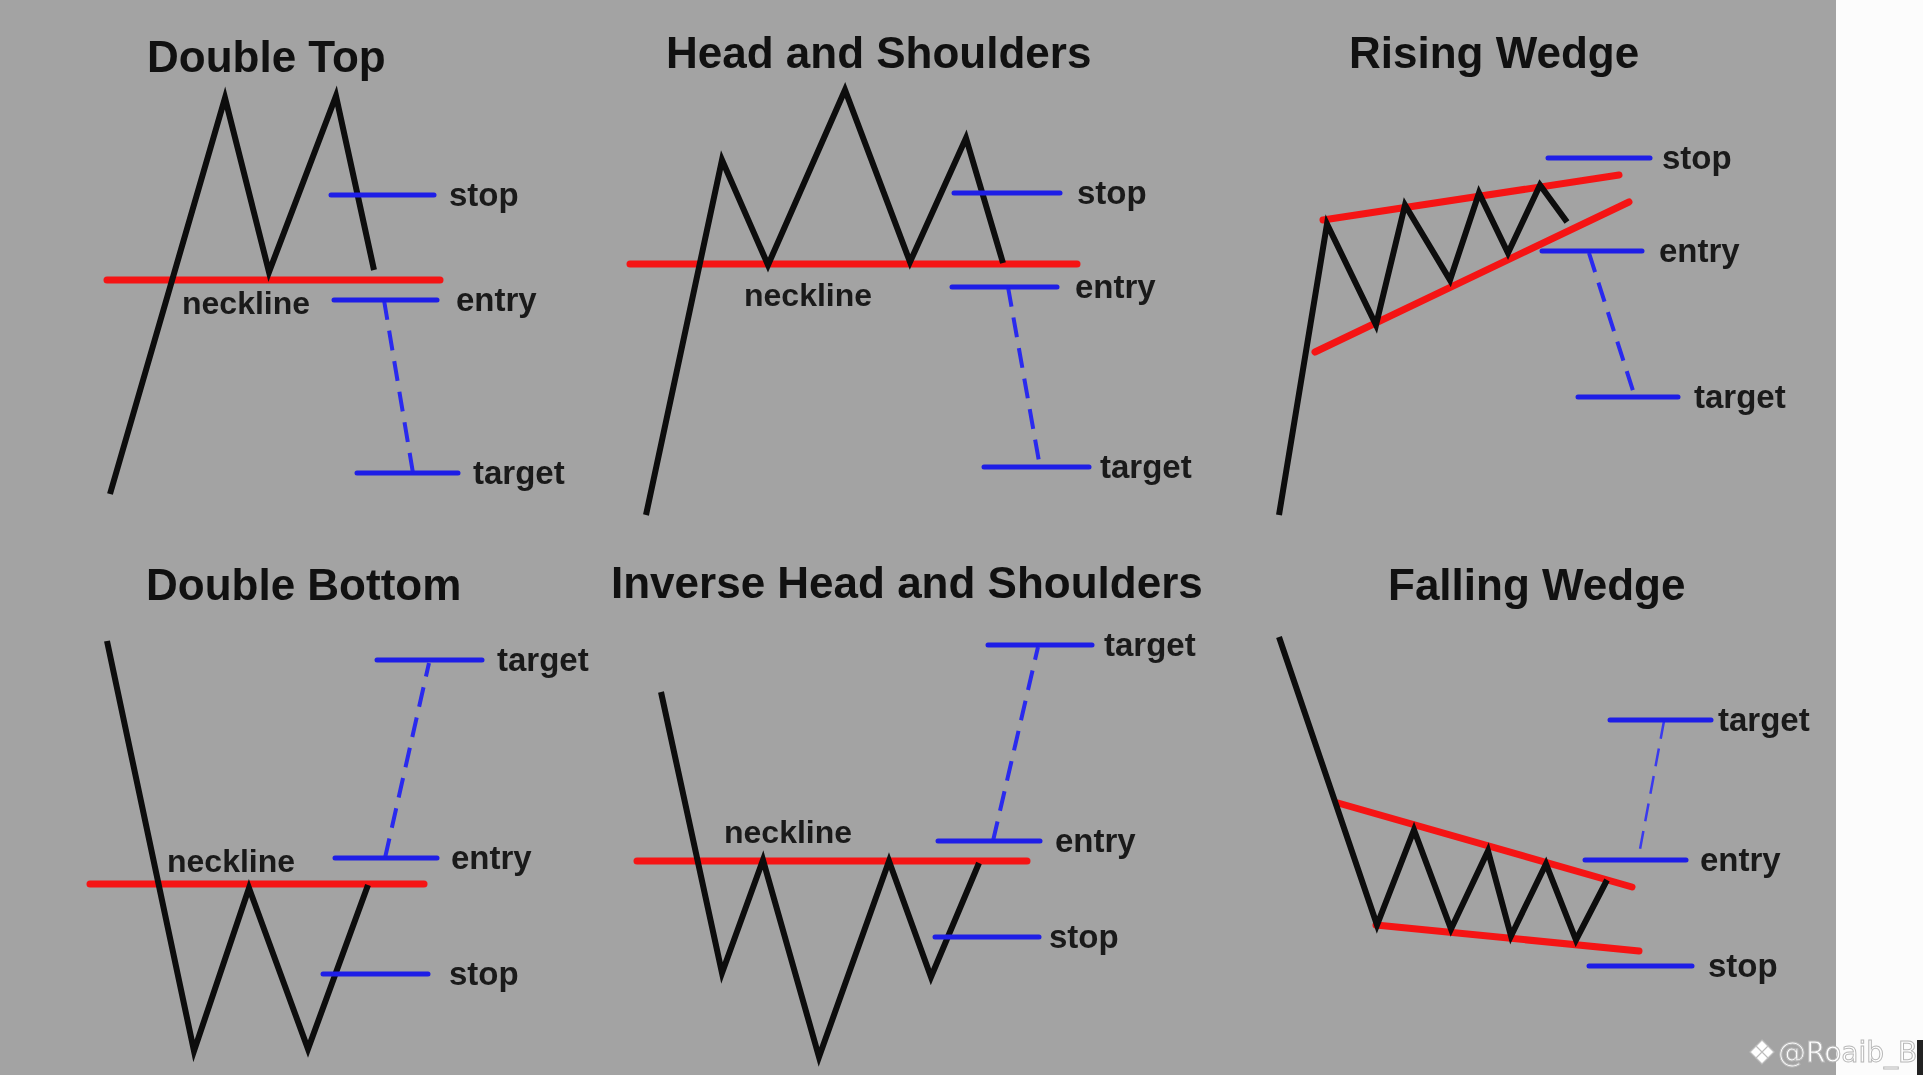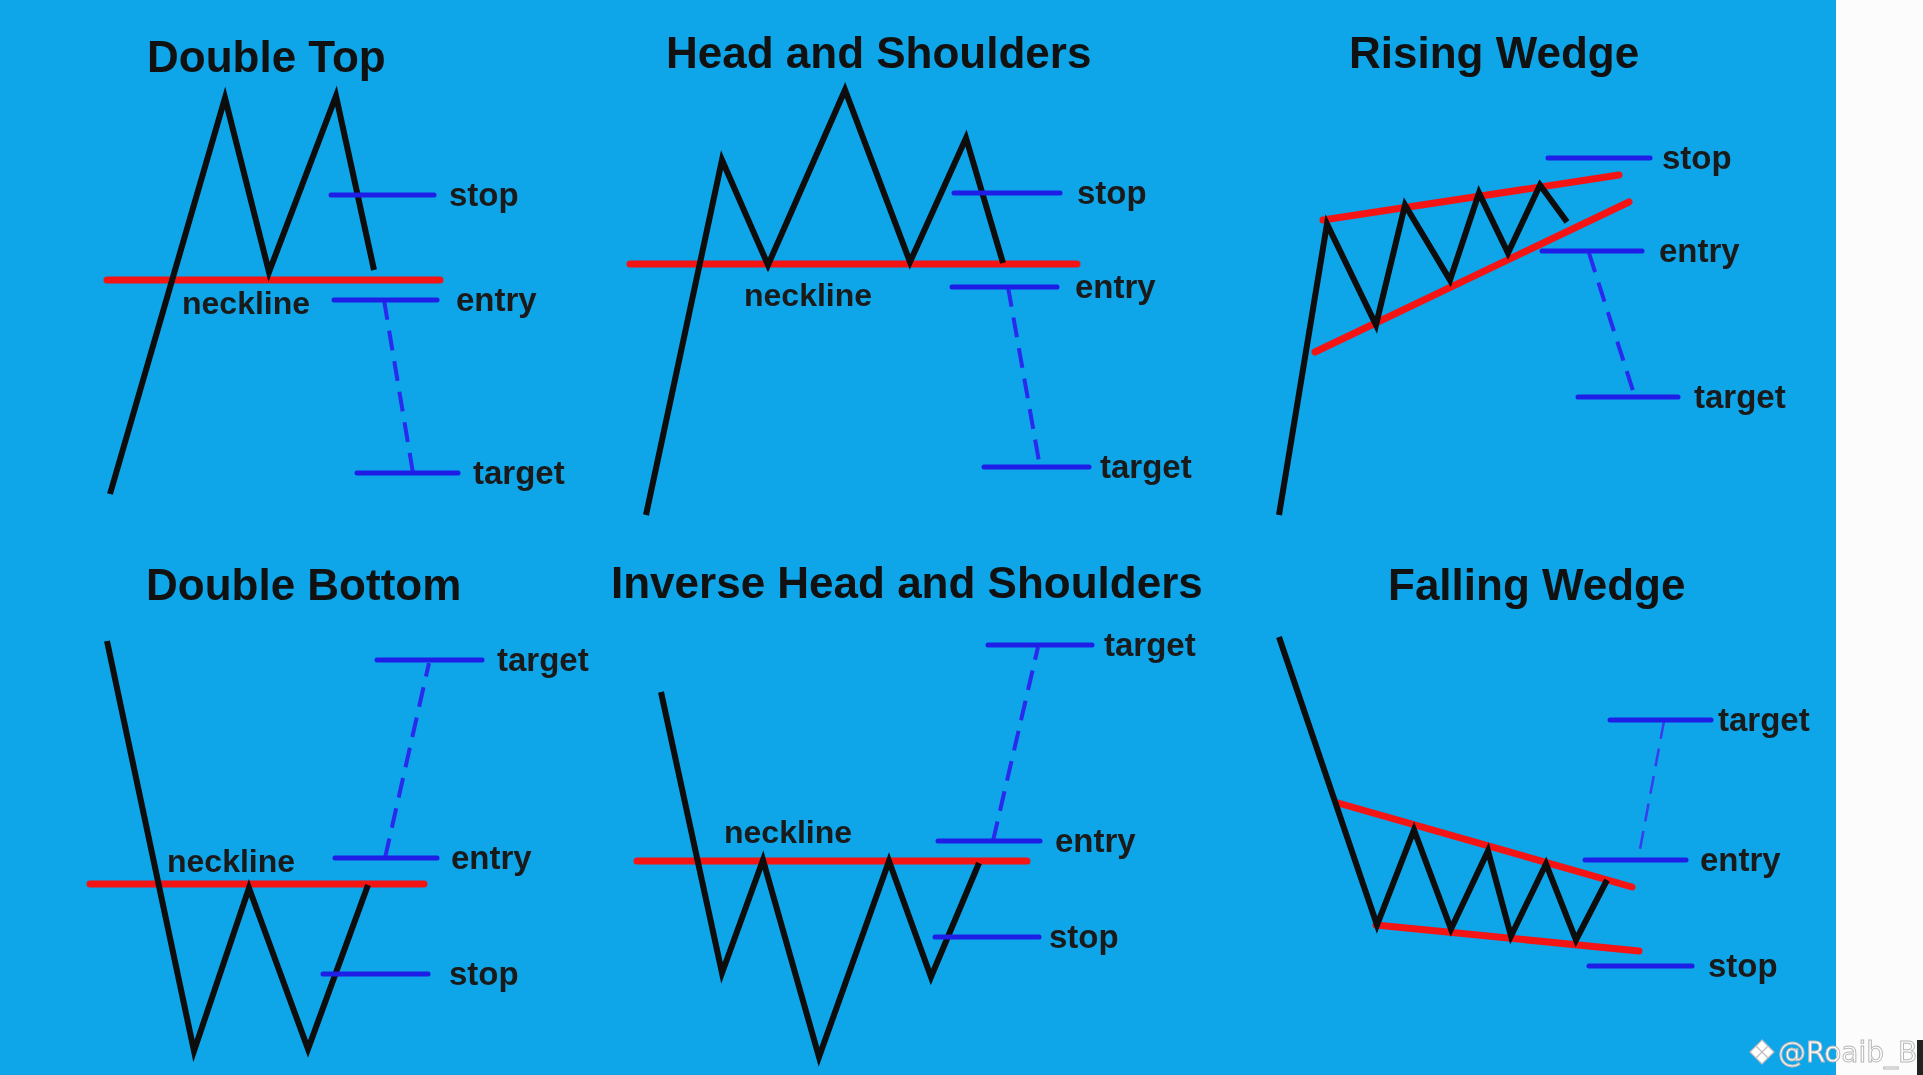--- a/index.html
+++ b/index.html
@@ -1,17 +1,17 @@
 <!DOCTYPE html>
 <html><head>
 <meta charset="utf-8">
 <style>
   html, body { margin: 0; padding: 0; background: #ffffff; }
   body { width: 1923px; height: 1075px; overflow: hidden; position: relative; font-family: "Liberation Sans", "DejaVu Sans", sans-serif; }
-  #canvas { position: absolute; left: 0; top: 0; width: 1923px; height: 1075px; background: #0ea5e9; }
+  #canvas { position: absolute; left: 0; top: 0; width: 1923px; height: 1075px; background: #a3a3a3; }
   #side-strip { position: absolute; left: 1836px; top: 0; width: 87px; height: 1075px; background: #fcfcfc; }
   .title { font-weight: bold; font-size: 44px; fill: #111111; }
   .lbl { font-weight: bold; font-size: 33px; fill: #1a1a1a; }
   .neck-lbl { font-weight: bold; font-size: 32px; fill: #1a1a1a; }
   .price { fill: none; stroke: #0d0d0d; stroke-width: 6; stroke-linejoin: miter; stroke-linecap: butt; }
   .red { stroke: #f51414; stroke-width: 7; stroke-linecap: round; fill: none; }
   .blue { stroke: #1e1ee6; stroke-width: 5; stroke-linecap: round; fill: none; }
   .dash { stroke: #2a2aee; stroke-width: 4; stroke-dasharray: 20 11; fill: none; }
   .dash-thin { stroke: #3a3aee; stroke-width: 2.5; stroke-dasharray: 18 10; fill: none; }
   .wm-text { font-size: 28px; fill: #ffffff; stroke: #b8b8b8; stroke-width: 1; font-family: "DejaVu Sans", sans-serif; }

